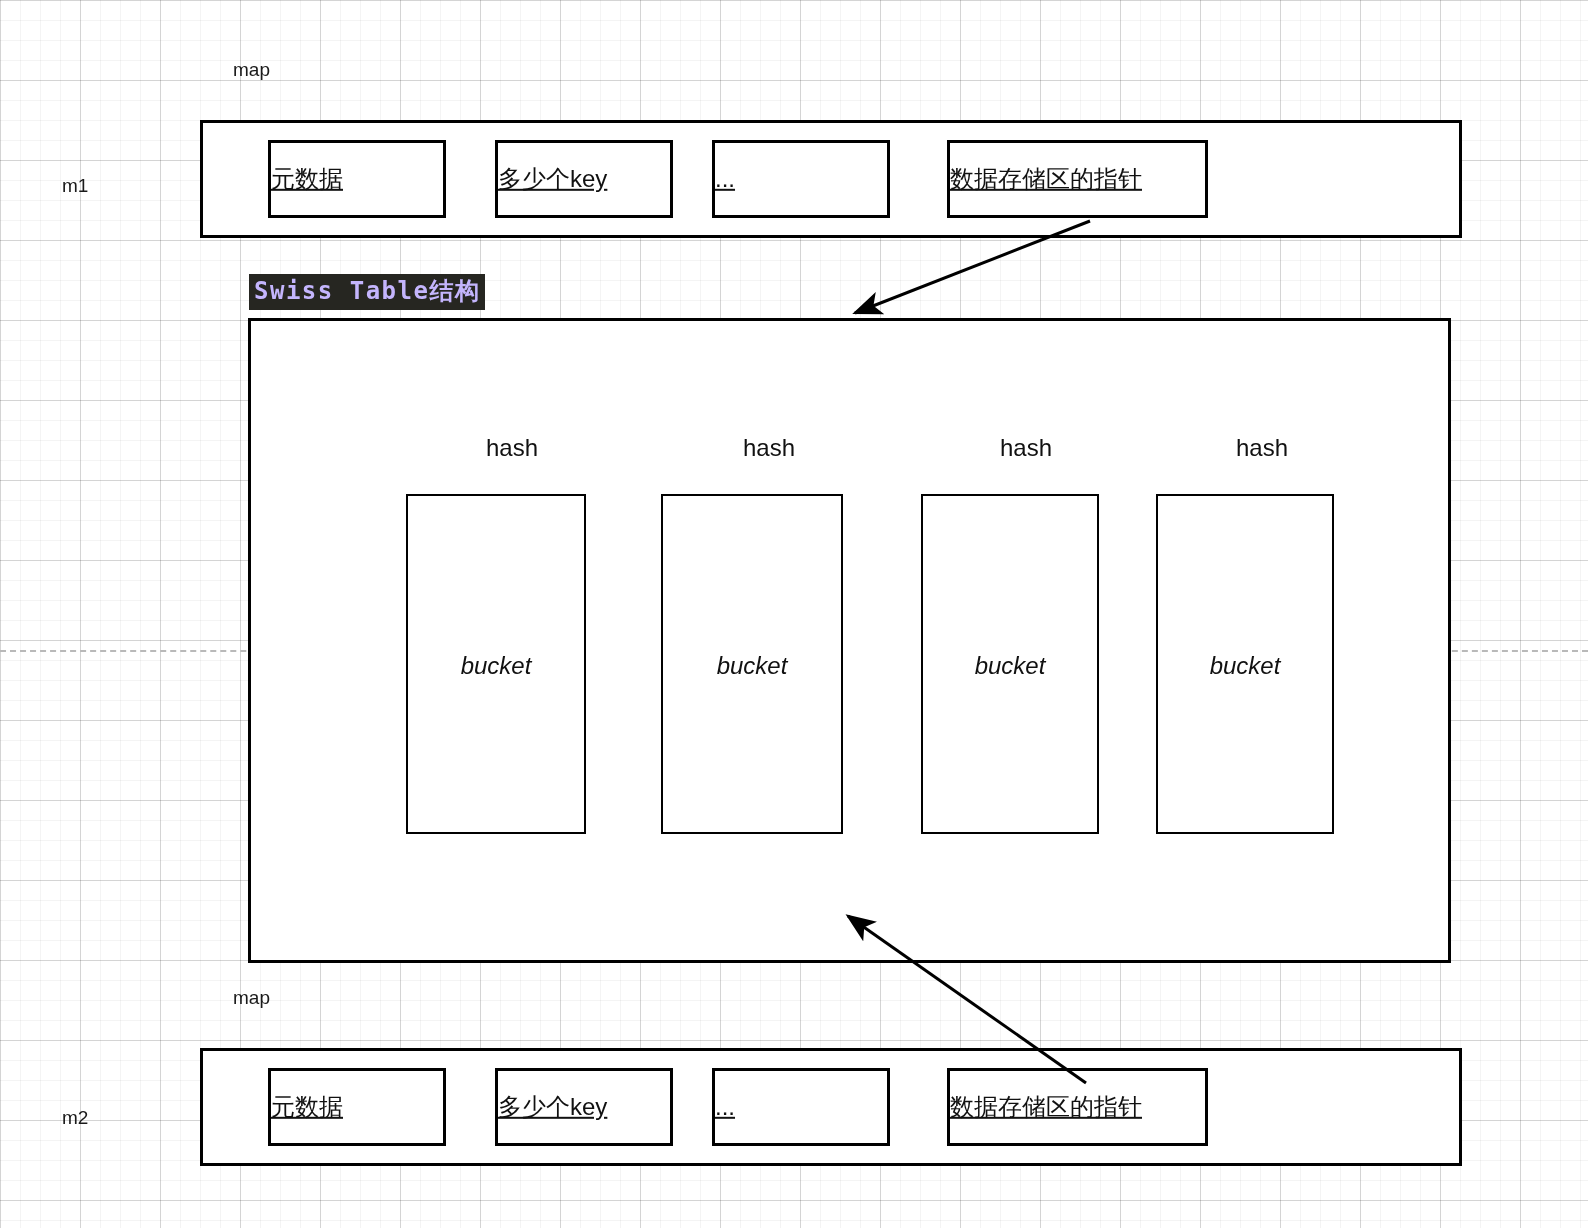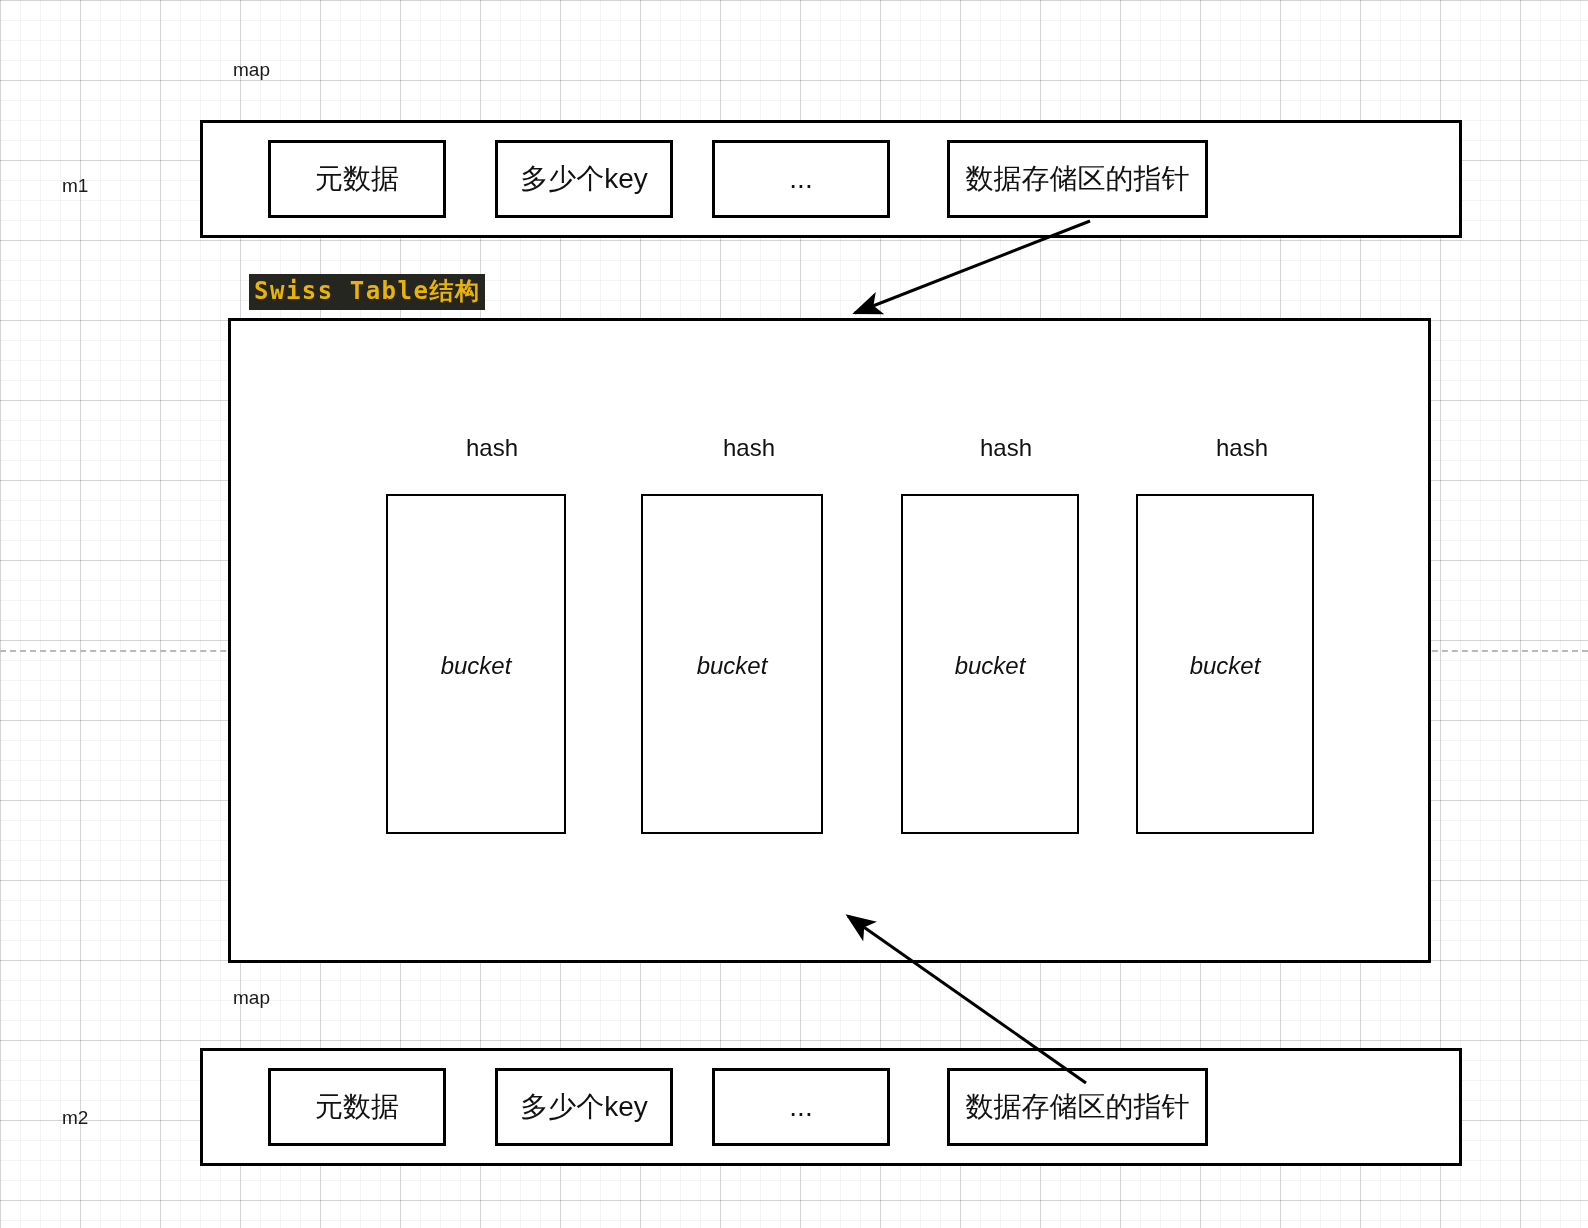--- a/index.html
+++ b/index.html
@@ -51,45 +51,45 @@
   }
   .box.thin {
     border-width: 2px;
     font-style: italic;
   }
 
   .box-label {
     position: absolute;
     left: 0;
     right: 0;
-    text-align: center;
-    font-size: 28px;
+    font-size: 24px;
     color: #111111;
     line-height: 1.1;
     white-space: nowrap;
+    text-decoration: underline;
   }
   .box-label.centered {
     top: 50%;
     transform: translateY(-50%);
   }
 
   
   .anno {
     position: absolute;
     font-size: 19px;
     color: #1a1a1a;
     white-space: nowrap;
     line-height: 1;
   }
 
   
   .tag-highlight {
     position: absolute;
     background: #262621;
-    color: #eab308;
+    color: #c4b5fd;
     font-family: "DejaVu Sans Mono", "Liberation Mono", monospace;
     font-size: 24px;
     font-weight: bold;
     letter-spacing: 1.5px;
     padding: 4px 5px 6px 5px;
     white-space: nowrap;
     line-height: 1.1;
   }
 
   .bucket-label {
@@ -131,21 +131,21 @@
     <div class="box" style="left:509px; top:17px; width:178px; height:78px;">
       <div class="box-label centered">...</div>
     </div>
     <div class="box" style="left:744px; top:17px; width:261px; height:78px;">
       <div class="box-label centered">数据存储区的指针</div>
     </div>
   </div>
 
   <div class="tag-highlight" style="left:249px; top:274px;">Swiss Table结构</div>
 
-  <div class="box" style="left:228px; top:318px; width:1203px; height:645px;padding-left:8px;">
+  <div class="box" style="left:248px; top:318px; width:1203px; height:645px;padding-left:8px;">
 
     <div class="bucket-label" style="left:150px; top:113px; width:222px;">hash</div>
     <div class="box thin" style="left:155px; top:173px; width:180px; height:340px;">
       <div class="bucket-label" style="top:156px;">bucket</div>
     </div>
 
     <div class="bucket-label" style="left:407px; top:113px; width:222px;">hash</div>
     <div class="box thin" style="left:410px; top:173px; width:182px; height:340px;">
       <div class="bucket-label" style="top:156px;">bucket</div>
     </div>

